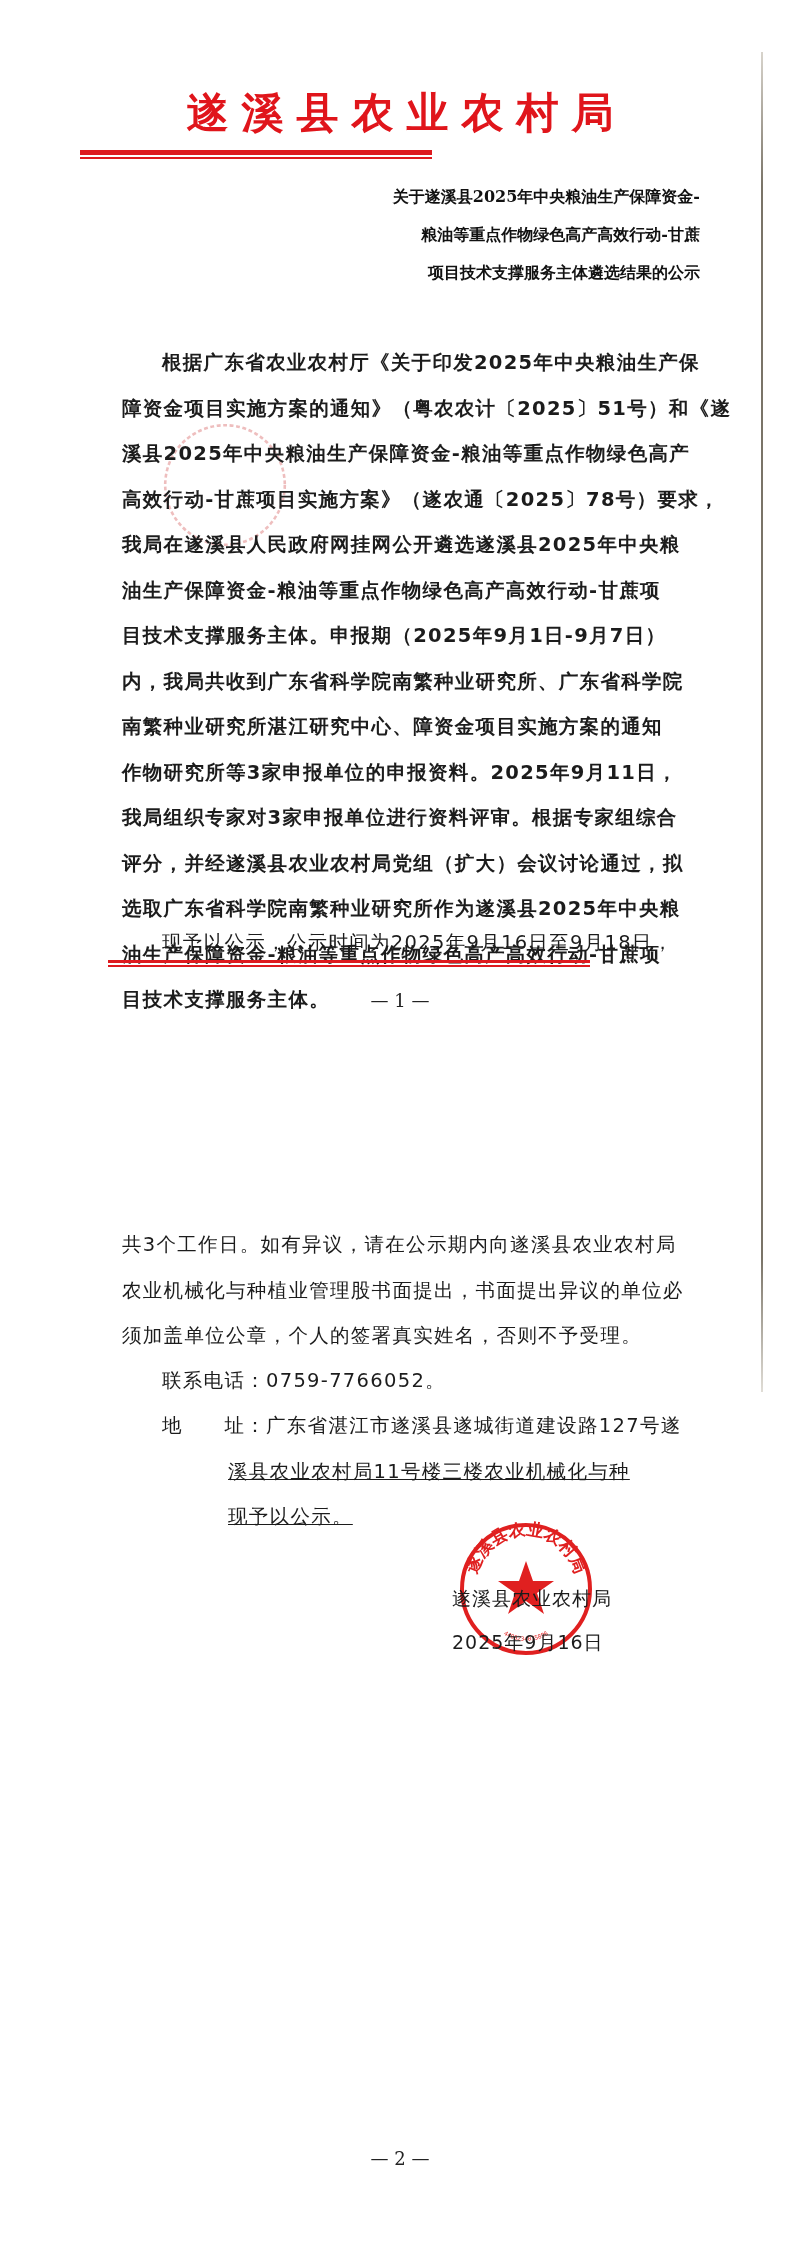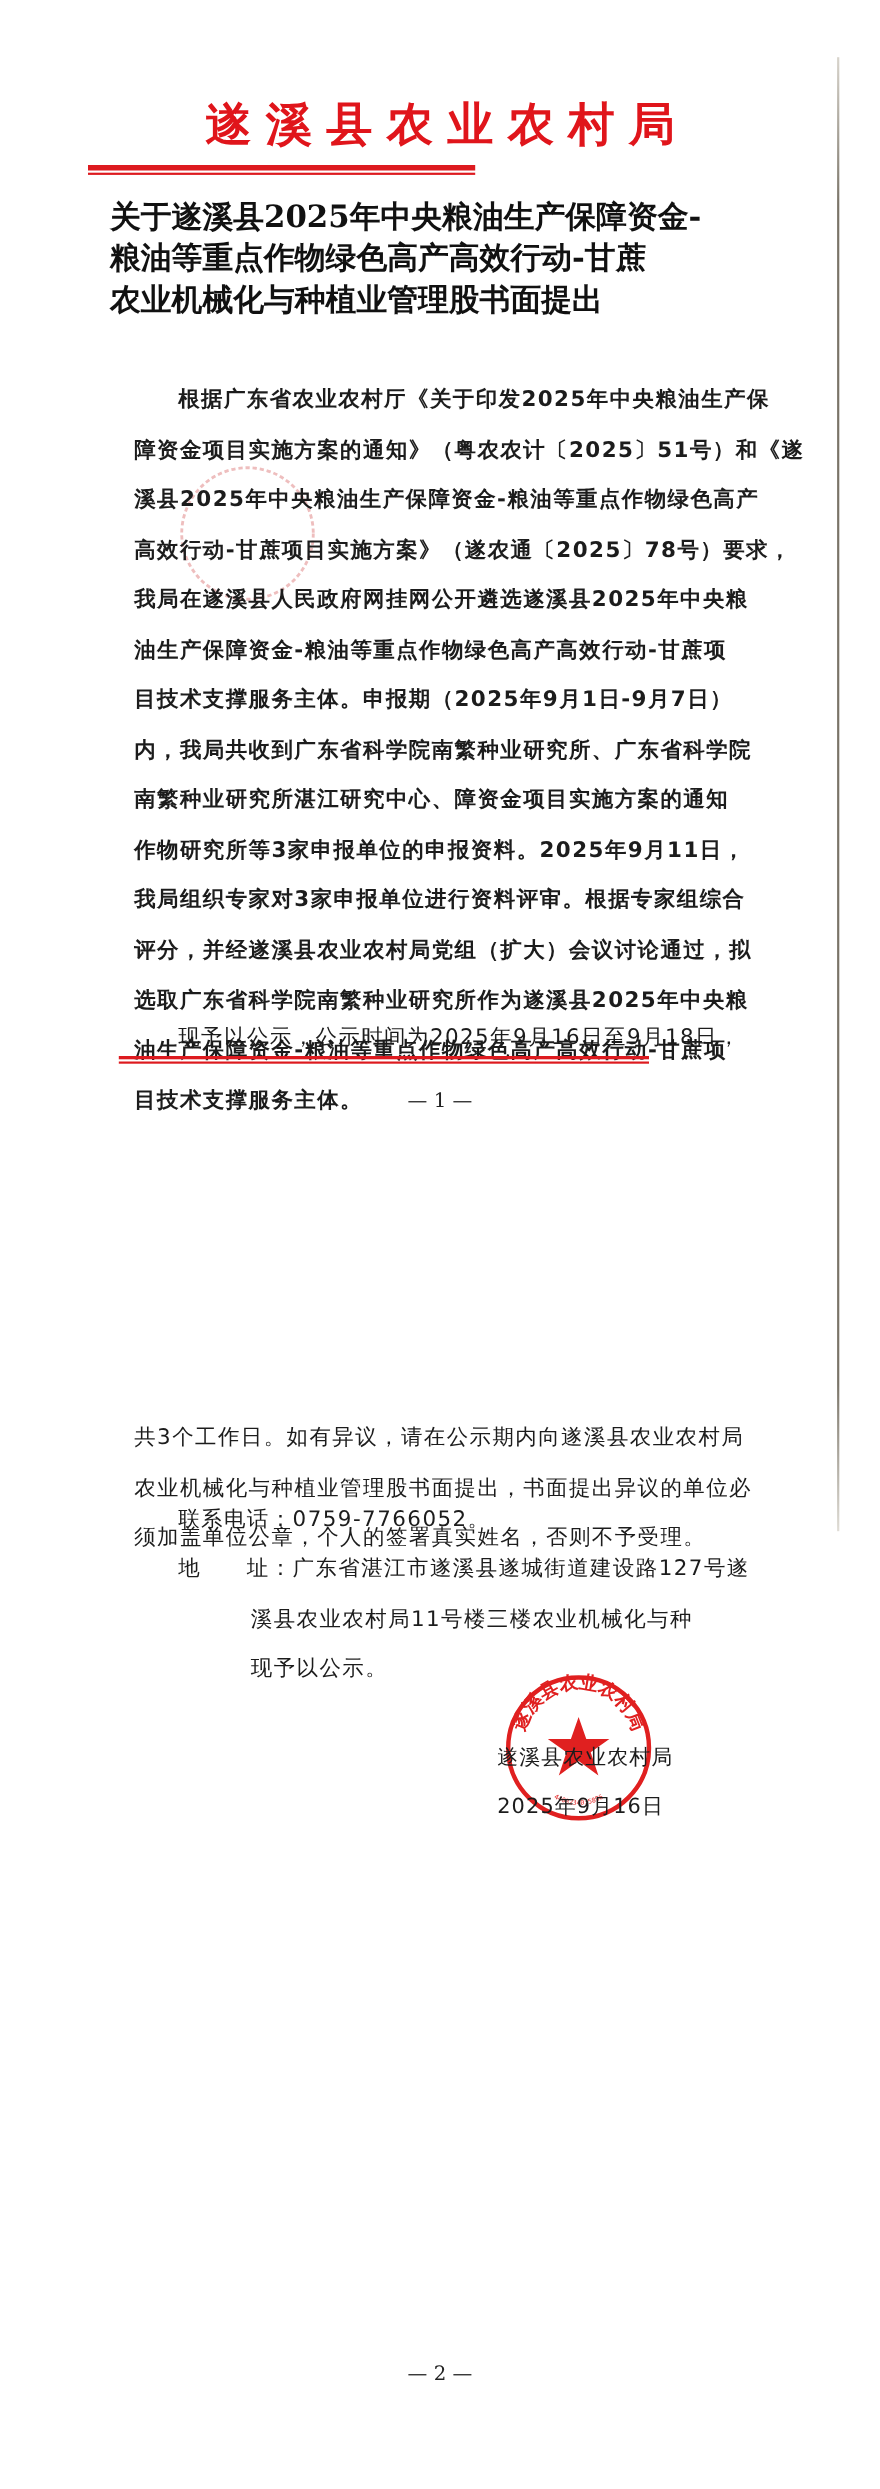--- a/index.html
+++ b/index.html
@@ -6,47 +6,47 @@
   body { width:800px; height:2263px; position:relative; overflow:hidden;
          font-family:"DejaVu Sans", sans-serif; color:#1a1a1a; }
   .page-edge { position:absolute; left:761px; top:52px; width:2px; height:1340px;
                background:linear-gradient(#d8d4cc,#7a7468 10%,#7a7468 90%,#e0ddd6); }
   .masthead { position:absolute; left:0; top:88px; width:800px; text-align:center;
               font-family:"DejaVu Serif", serif; font-weight:bold; color:#e0151b;
               font-size:42px; letter-spacing:13px; padding-left:13px; box-sizing:border-box;
               line-height:50px; }
   .rule-thick { position:absolute; left:80px; height:5px; width:352px; background:#dd1a1f; }
   .rule-thin  { position:absolute; left:80px; height:2px; width:352px; background:#dd1a1f; }
-  .title { position:absolute; left:100px; top:178px; width:600px; text-align:left;
-           font-family:"DejaVu Serif", serif; font-weight:bold; font-size:28px;
+  .title { position:absolute; left:100px; top:178px; width:600px; text-align:right;
+           font-family:"DejaVu Serif", serif; font-weight:bold; font-size:16px;
            line-height:38px; color:#111; }
   .body-text { position:absolute; left:122px; width:562px; font-size:19.5px;
                line-height:45.5px; color:#1c1c1c; letter-spacing:1.3px; }
   .line { display:block; white-space:nowrap; }
   .page-num { position:absolute; width:800px; left:0; text-align:center;
               font-family:"DejaVu Serif", serif; font-size:18px; color:#222; }
   .seal { position:absolute; left:456px; top:1519px; width:140px; height:140px; }
   .sign { position:absolute; left:452px; top:1576px; font-size:19px; line-height:44px;
           color:#1c1c1c; letter-spacing:1px; }
   .faint-seal { position:absolute; left:160px; top:420px; width:130px; height:130px; opacity:0.35; }
-  .addr-cont { padding-left:106px; }
+  .addr-cont { padding-left:106px;text-decoration:underline; }
 </style>
 </head>
 <body>
 
 <div class="page-edge"></div>
 
 <div class="masthead">遂溪县农业农村局</div>
 <div class="rule-thick" style="top:150px;"></div>
 <div class="rule-thin" style="top:157px;"></div>
 
 <div class="title">
   <span class="line">关于遂溪县2025年中央粮油生产保障资金-</span>
   <span class="line">粮油等重点作物绿色高产高效行动-甘蔗</span>
-  <span class="line">农业机械化与种植业管理股书面提出</span>
+  <span class="line">项目技术支撑服务主体遴选结果的公示</span>
 </div>
 
 <svg class="faint-seal" viewBox="0 0 100 100">
   <circle cx="50" cy="50" r="46" fill="none" stroke="#d04848" stroke-width="2" stroke-dasharray="3 2"></circle>
 </svg>
 
 <div class="body-text" style="top:340px;font-weight:bold;">
   <span class="line" style="padding-left:40px;">根据广东省农业农村厅《关于印发2025年中央粮油生产保</span>
   <span class="line">障资金项目实施方案的通知》（粤农农计〔2025〕51号）和《遂</span>
   <span class="line">溪县2025年中央粮油生产保障资金-粮油等重点作物绿色高产</span>
@@ -66,21 +66,21 @@
 
 <div class="body-text" style="top:920px;">
   <span class="line" style="padding-left:40px;">现予以公示，公示时间为2025年9月16日至9月18日，</span>
 </div>
 
 <div class="rule-thick" style="top:960px; left:108px; width:482px; height:3px;"></div>
 <div class="rule-thick" style="top:965px; left:108px; width:482px; height:2px;"></div>
 
 <div class="page-num" style="top:990px;">— 1 —</div>
 
-<div class="body-text" style="top:1284px;">
+<div class="body-text" style="top:1222px;">
   <span class="line">共3个工作日。如有异议，请在公示期内向遂溪县农业农村局</span>
   <span class="line">农业机械化与种植业管理股书面提出，书面提出异议的单位必</span>
   <span class="line">须加盖单位公章，个人的签署真实姓名，否则不予受理。</span>
 </div>
 
 <div class="body-text" style="top:1358px;">
   <span class="line" style="padding-left:40px;">
     <span>联系电话：</span><span>0759-7766052。</span>
   </span>
 </div>

